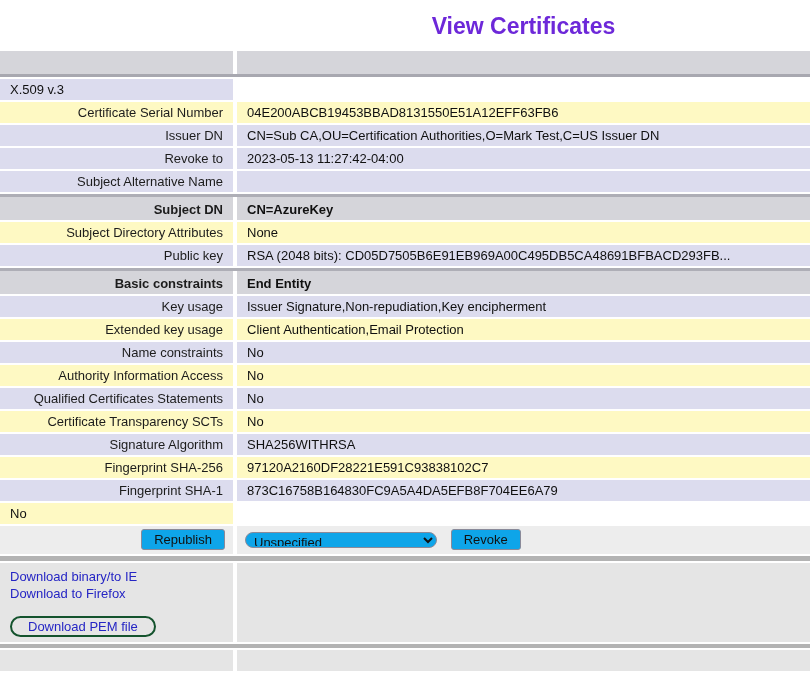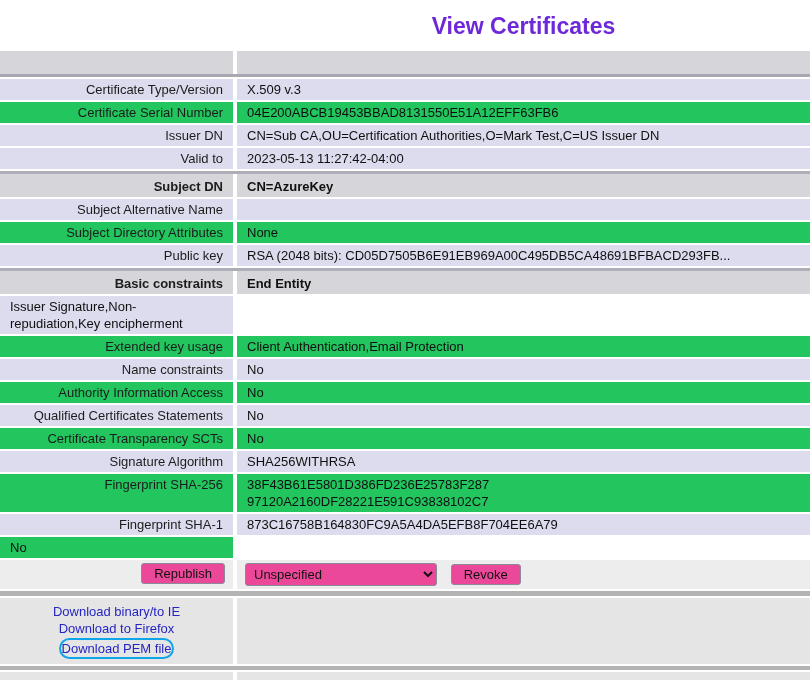--- a/index.html
+++ b/index.html
@@ -29,116 +29,116 @@
     margin-bottom: 2px;
   }
   .cell {
     padding: 2px 10px;
     line-height: 17px;
     min-height: 21px;
   }
   .label { text-align: right; color: #1c1c1c; }
   .value { text-align: left; color: #101010; }
   .ra .cell { background: #dcdcee; }
-  .rb .cell { background: #22c55e; }
+  .rb .cell { background: #fef9c3; }
   .band .cell { background: #d5d5da; min-height: 23px; padding-top: 4px; font-weight: bold; }
   .band-top { border-bottom: 3px solid #a8a8b0; }
   .band-section { border-top: 3px solid #aeaeb6; }
   .actions .cell { background: #ededed; padding: 3px 8px; min-height: 28px; }
   .actions .label { padding-right: 8px; }
   button, select {
     font-family: "Liberation Sans", "DejaVu Sans", sans-serif;
     font-size: 13px;
     color: #111111;
-    background: #ec4899;
+    background: #0ea5e9;
     border: 1px solid #8a8a99;
     border-radius: 3px;
     padding: 2px 12px;
     vertical-align: middle;
     cursor: pointer;
   }
-  select { width: 192px; height: 23px; padding: 1px 4px; }
+  select { width: 192px; height: 16px; padding: 1px 4px; border-radius: 8px; }
   .revoke-btn { margin-left: 10px; }
   .sep { height: 5px; background: #b3b3b3; margin-bottom: 2px; }
   .sep-thin { height: 4px; background: #b3b3b3; margin-bottom: 2px; }
   .dl .cell { background: #e5e5e5; min-height: 58px; padding: 5px 10px; }
-  .dl .label { text-align: center; }
+  .dl .label { text-align: left; }
   .link {
     color: #2525c4;
     cursor: pointer;
     text-decoration: none;
     display: inline-block;
     line-height: 17px;
   }
   .dl-link { display: block; }
   .pem-oval {
     display: inline-block;
-    border: 2px solid #0ea5e9;
+    border: 2px solid #14532d;
     border-radius: 12px;
-    padding: 0 1px;
-    margin-top: 1px;
+    padding: 0 16px;
+    margin-top: 14px;
   }
   .back-row .cell { background: #e5e5e5; min-height: 21px; }
   .mono-line { display: block; }
 </style>
 </head>
 <body>
 
 <div class="page">
 
   <h1 class="title">View Certificates</h1>
 
   <div class="tbl">
 
     <div class="row band band-top">
       <div class="cell label"></div>
       <div class="cell value"></div>
     </div>
 
     <div class="row ra">
-      <div class="cell label">Certificate Type/Version</div>
       <div class="cell value">X.509 v.3</div>
     </div>
     <div class="row rb">
       <div class="cell label">Certificate Serial Number</div>
       <div class="cell value">04E200ABCB19453BBAD8131550E51A12EFF63FB6</div>
     </div>
     <div class="row ra">
       <div class="cell label">Issuer DN</div>
       <div class="cell value">CN=Sub CA,OU=Certification Authorities,O=Mark Test,C=US Issuer DN</div>
     </div>
     <div class="row ra">
-      <div class="cell label">Valid to</div>
+      <div class="cell label">Revoke to</div>
       <div class="cell value">2023-05-13 11:27:42-04:00</div>
+    </div>
+
+    <div class="row ra">
+      <div class="cell label">Subject Alternative Name</div>
+      <div class="cell value"></div>
     </div>
 
     <div class="row band band-section">
       <div class="cell label">Subject DN</div>
       <div class="cell value">CN=AzureKey</div>
     </div>
-
-    <div class="row ra">
-      <div class="cell label">Subject Alternative Name</div>
-      <div class="cell value"></div>
-    </div>
     <div class="row rb">
       <div class="cell label">Subject Directory Attributes</div>
       <div class="cell value">None</div>
     </div>
     <div class="row ra">
       <div class="cell label">Public key</div>
       <div class="cell value">RSA (2048 bits): CD05D7505B6E91EB969A00C495DB5CA48691BFBACD293FB...</div>
     </div>
 
     <div class="row band band-section">
       <div class="cell label">Basic constraints</div>
       <div class="cell value">End Entity</div>
     </div>
 
     <div class="row ra">
+      <div class="cell label">Key usage</div>
       <div class="cell value">Issuer Signature,Non-repudiation,Key encipherment</div>
     </div>
     <div class="row rb">
       <div class="cell label">Extended key usage</div>
       <div class="cell value">Client Authentication,Email Protection</div>
     </div>
     <div class="row ra">
       <div class="cell label">Name constraints</div>
       <div class="cell value">No</div>
     </div>
@@ -154,21 +154,20 @@
       <div class="cell label">Certificate Transparency SCTs</div>
       <div class="cell value">No</div>
     </div>
     <div class="row ra">
       <div class="cell label">Signature Algorithm</div>
       <div class="cell value">SHA256WITHRSA</div>
     </div>
     <div class="row rb">
       <div class="cell label">Fingerprint SHA-256</div>
       <div class="cell value">
-        <span class="mono-line">38F43B61E5801D386FD236E25783F287</span>
         <span class="mono-line">97120A2160DF28221E591C93838102C7</span>
       </div>
     </div>
     <div class="row ra">
       <div class="cell label">Fingerprint SHA-1</div>
       <div class="cell value">873C16758B164830FC9A5A4DA5EFB8F704EE6A79</div>
     </div>
     <div class="row rb">
       <div class="cell value">No</div>
     </div>

